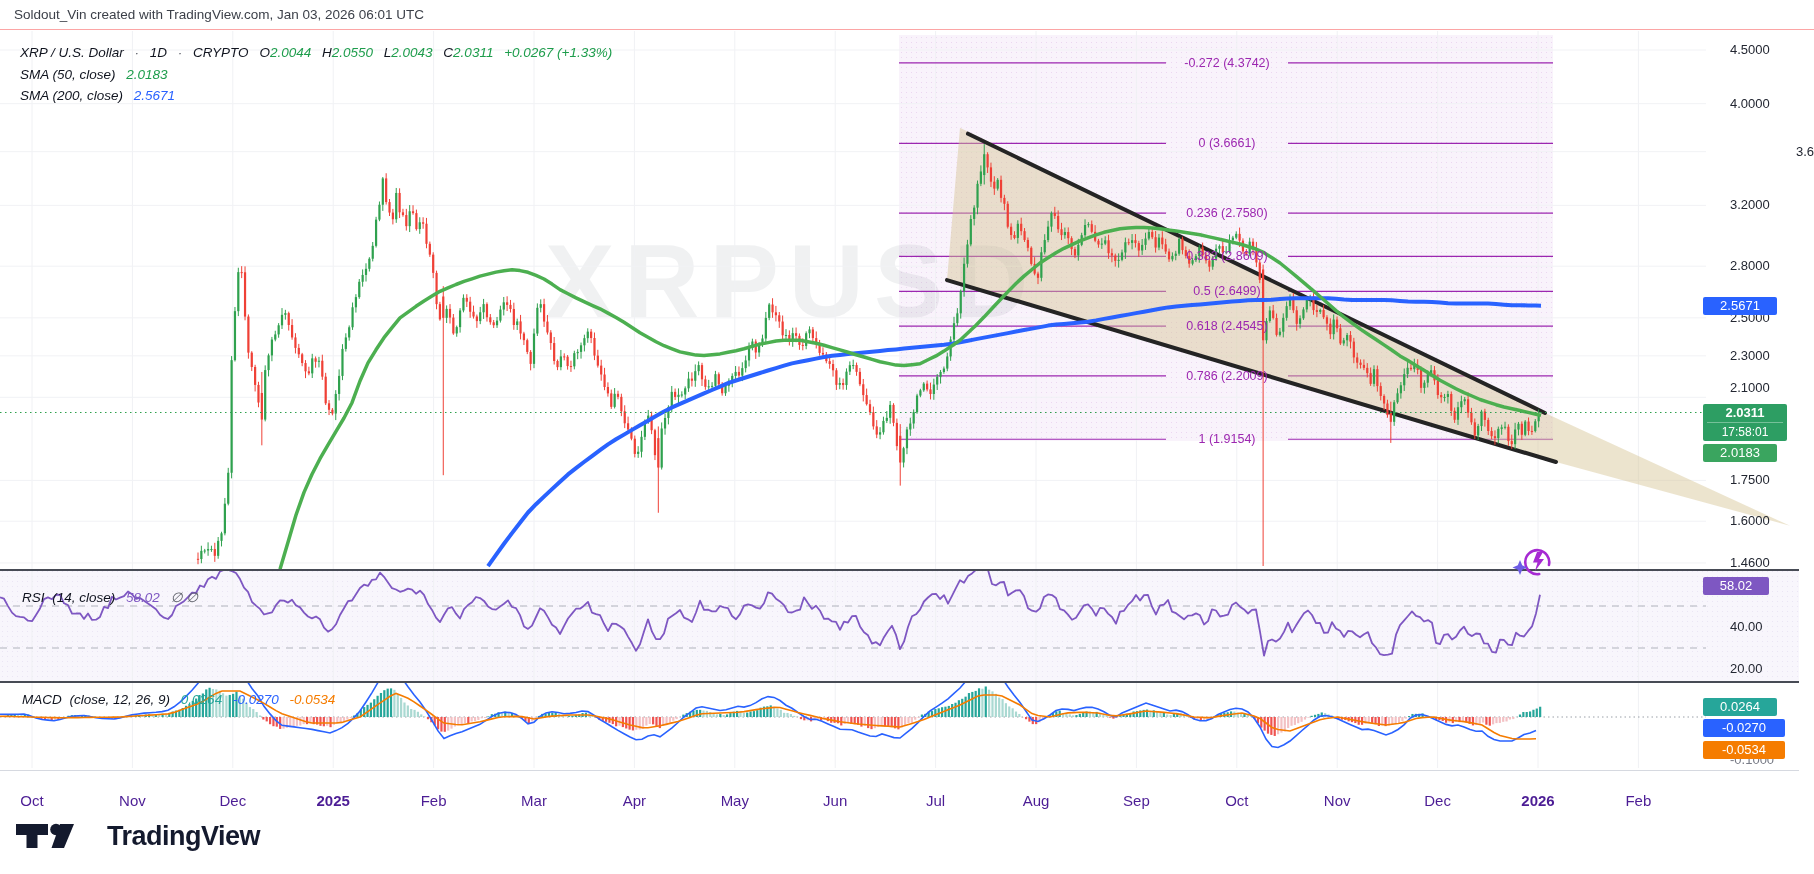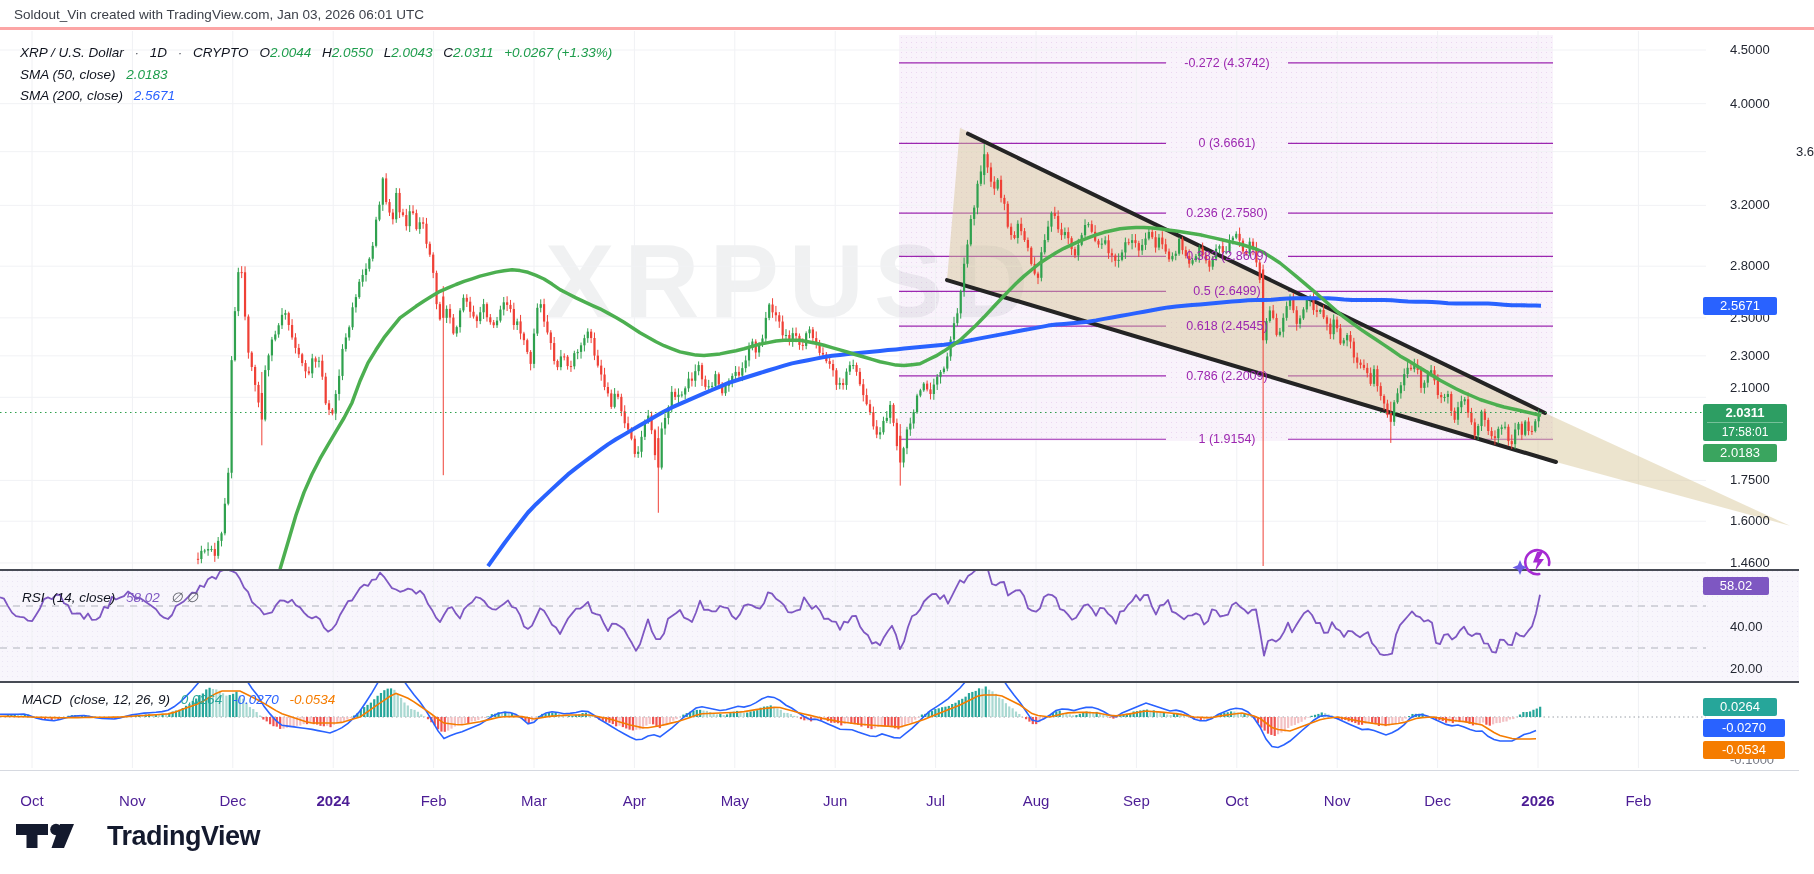--- a/index.html
+++ b/index.html
@@ -1,18 +1,18 @@
 <!DOCTYPE html>
 <html><head>
 <meta charset="utf-8">
 <style>
   html,body{margin:0;padding:0;background:#fff;font-family:"Liberation Sans",sans-serif;}
   #root{position:relative;width:1814px;height:874px;background:#fff;overflow:hidden;}
   .abs{position:absolute;}
-  #attribution{left:0;top:0;width:1814px;height:30px;border-bottom:3px solid #fca5a5;
+  #attribution{left:0;top:0;width:1814px;height:30px;border-bottom:1px solid #fca5a5;
     font-size:13.5px;color:#3c4049;line-height:30px;padding-left:14px;box-sizing:border-box;background:#fff;z-index:40;}
   #chart-svg{left:0;top:0;z-index:10;}
   .tint{z-index:5;}
   #fib-box{left:899px;top:35px;width:654px;height:406px;background-color:rgba(171,71,188,0.065);
     background-image:radial-gradient(rgba(171,71,188,0.16) 0.8px,transparent 1px);background-size:5px 5px;}
   #rsi-tint{left:0;top:569px;width:1799px;height:112px;background-color:rgba(126,87,194,0.05);
     background-image:radial-gradient(rgba(126,87,194,0.10) 0.8px,transparent 1px);background-size:5px 5px;}
   #watermark{left:545px;top:222px;font-size:104px;font-weight:bold;letter-spacing:10px;
     color:rgba(110,115,128,0.10);z-index:6;user-select:none;}
   .legend{z-index:30;font-size:13.5px;color:#10141f;white-space:nowrap;font-style:italic;}
@@ -1457,21 +1457,21 @@
     <svg width="64" height="32" viewBox="0 0 64 32">
       <path d="M1 4 h32 v11 h-10.5 v13 h-11 v-13 H1 z" fill="#141a2e"></path>
       <circle cx="41" cy="9.5" r="5.8" fill="#141a2e"></circle>
       <path d="M45 4 h14 l-10 24 h-12.5 z" fill="#141a2e"></path>
     </svg>
     <span id="logo-text">TradingView</span>
   </div>
 <div class="abs month-label" style="left: 32px; font-weight: normal;">Oct</div>
     <div class="abs month-label" style="left: 132.4px; font-weight: normal;">Nov</div>
     <div class="abs month-label" style="left: 232.8px; font-weight: normal;">Dec</div>
-    <div class="abs month-label" style="left: 333.2px; font-weight: bold;">2024</div>
+    <div class="abs month-label" style="left: 333.2px; font-weight: bold;">2025</div>
     <div class="abs month-label" style="left: 433.6px; font-weight: normal;">Feb</div>
     <div class="abs month-label" style="left: 534px; font-weight: normal;">Mar</div>
     <div class="abs month-label" style="left: 634.4px; font-weight: normal;">Apr</div>
     <div class="abs month-label" style="left: 734.8px; font-weight: normal;">May</div>
     <div class="abs month-label" style="left: 835.2px; font-weight: normal;">Jun</div>
     <div class="abs month-label" style="left: 935.6px; font-weight: normal;">Jul</div>
     <div class="abs month-label" style="left: 1036px; font-weight: normal;">Aug</div>
     <div class="abs month-label" style="left: 1136.4px; font-weight: normal;">Sep</div>
     <div class="abs month-label" style="left: 1236.8px; font-weight: normal;">Oct</div>
     <div class="abs month-label" style="left: 1337.2px; font-weight: normal;">Nov</div>

